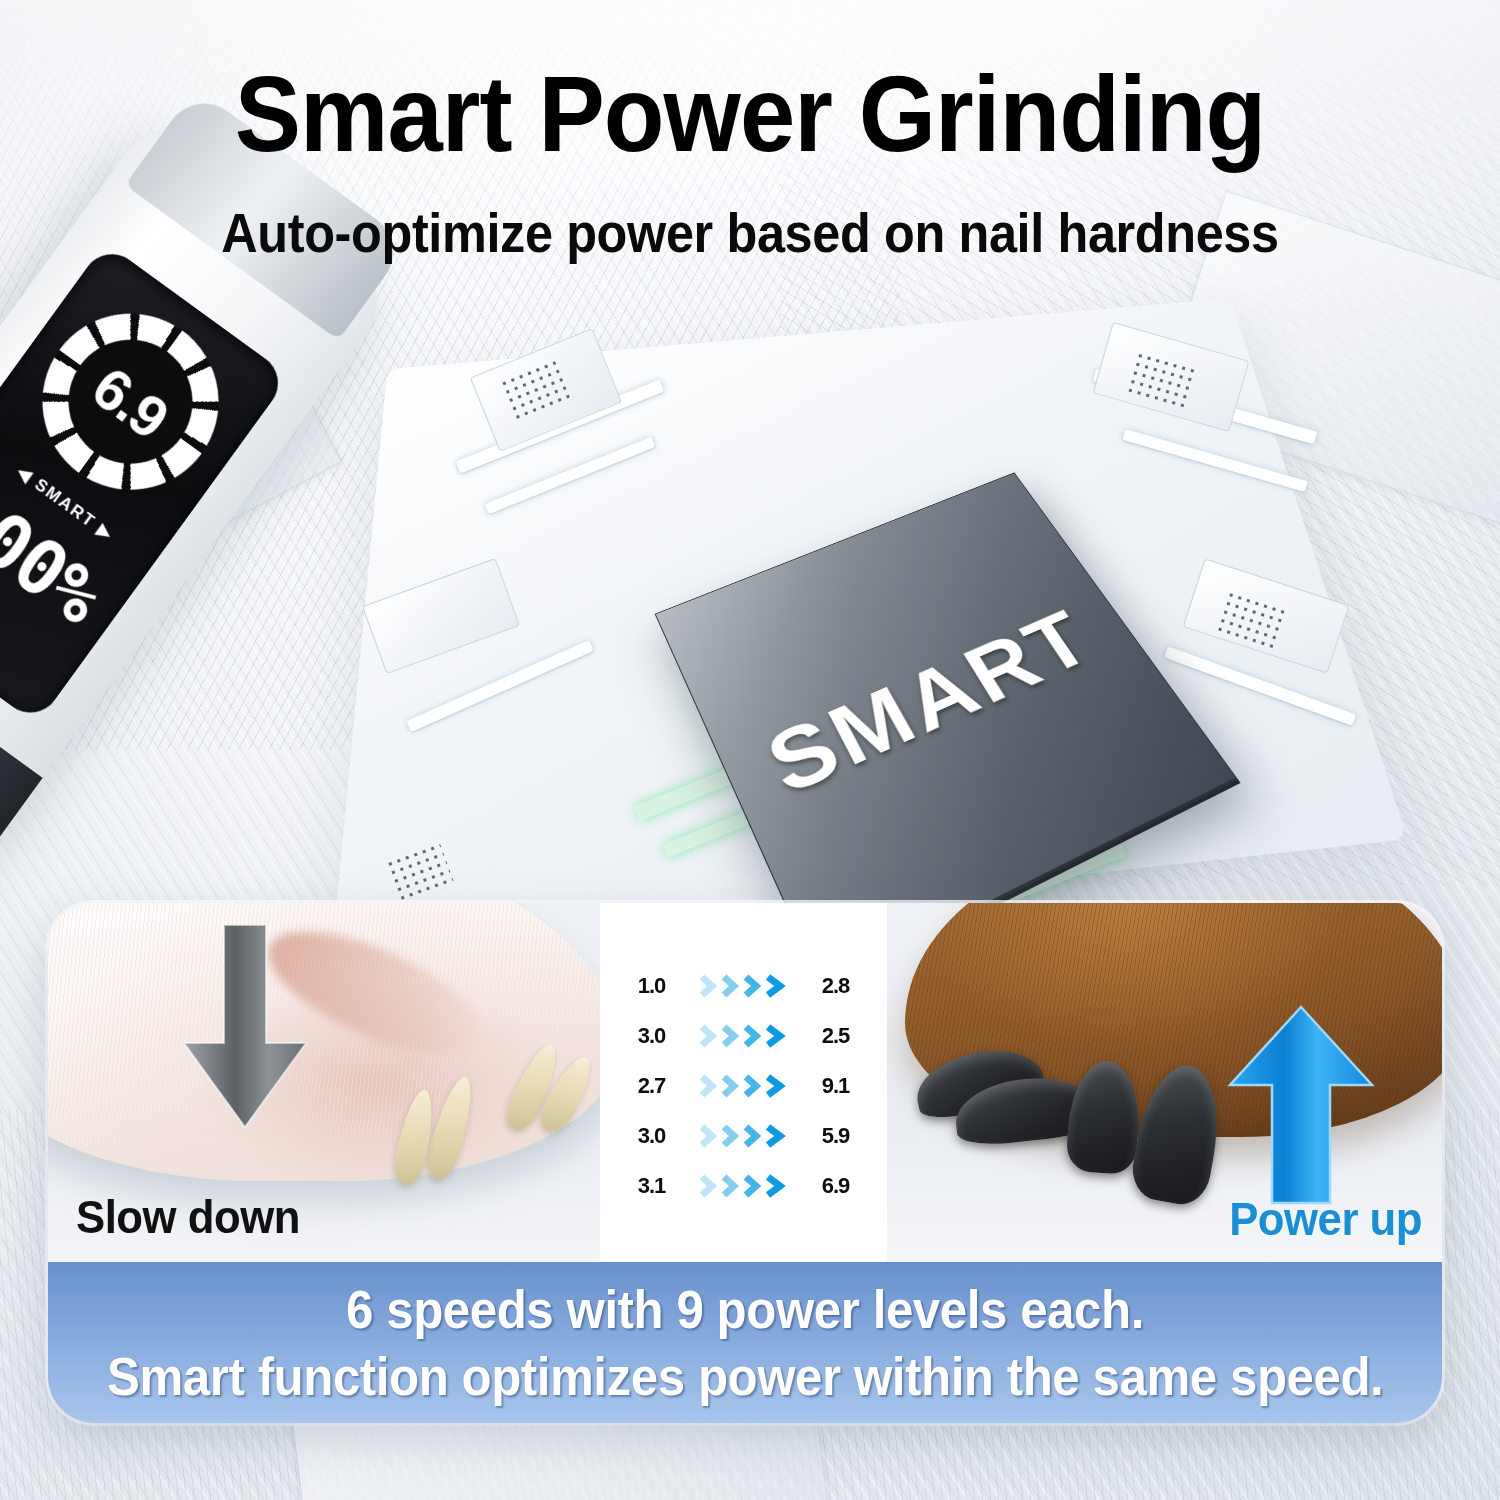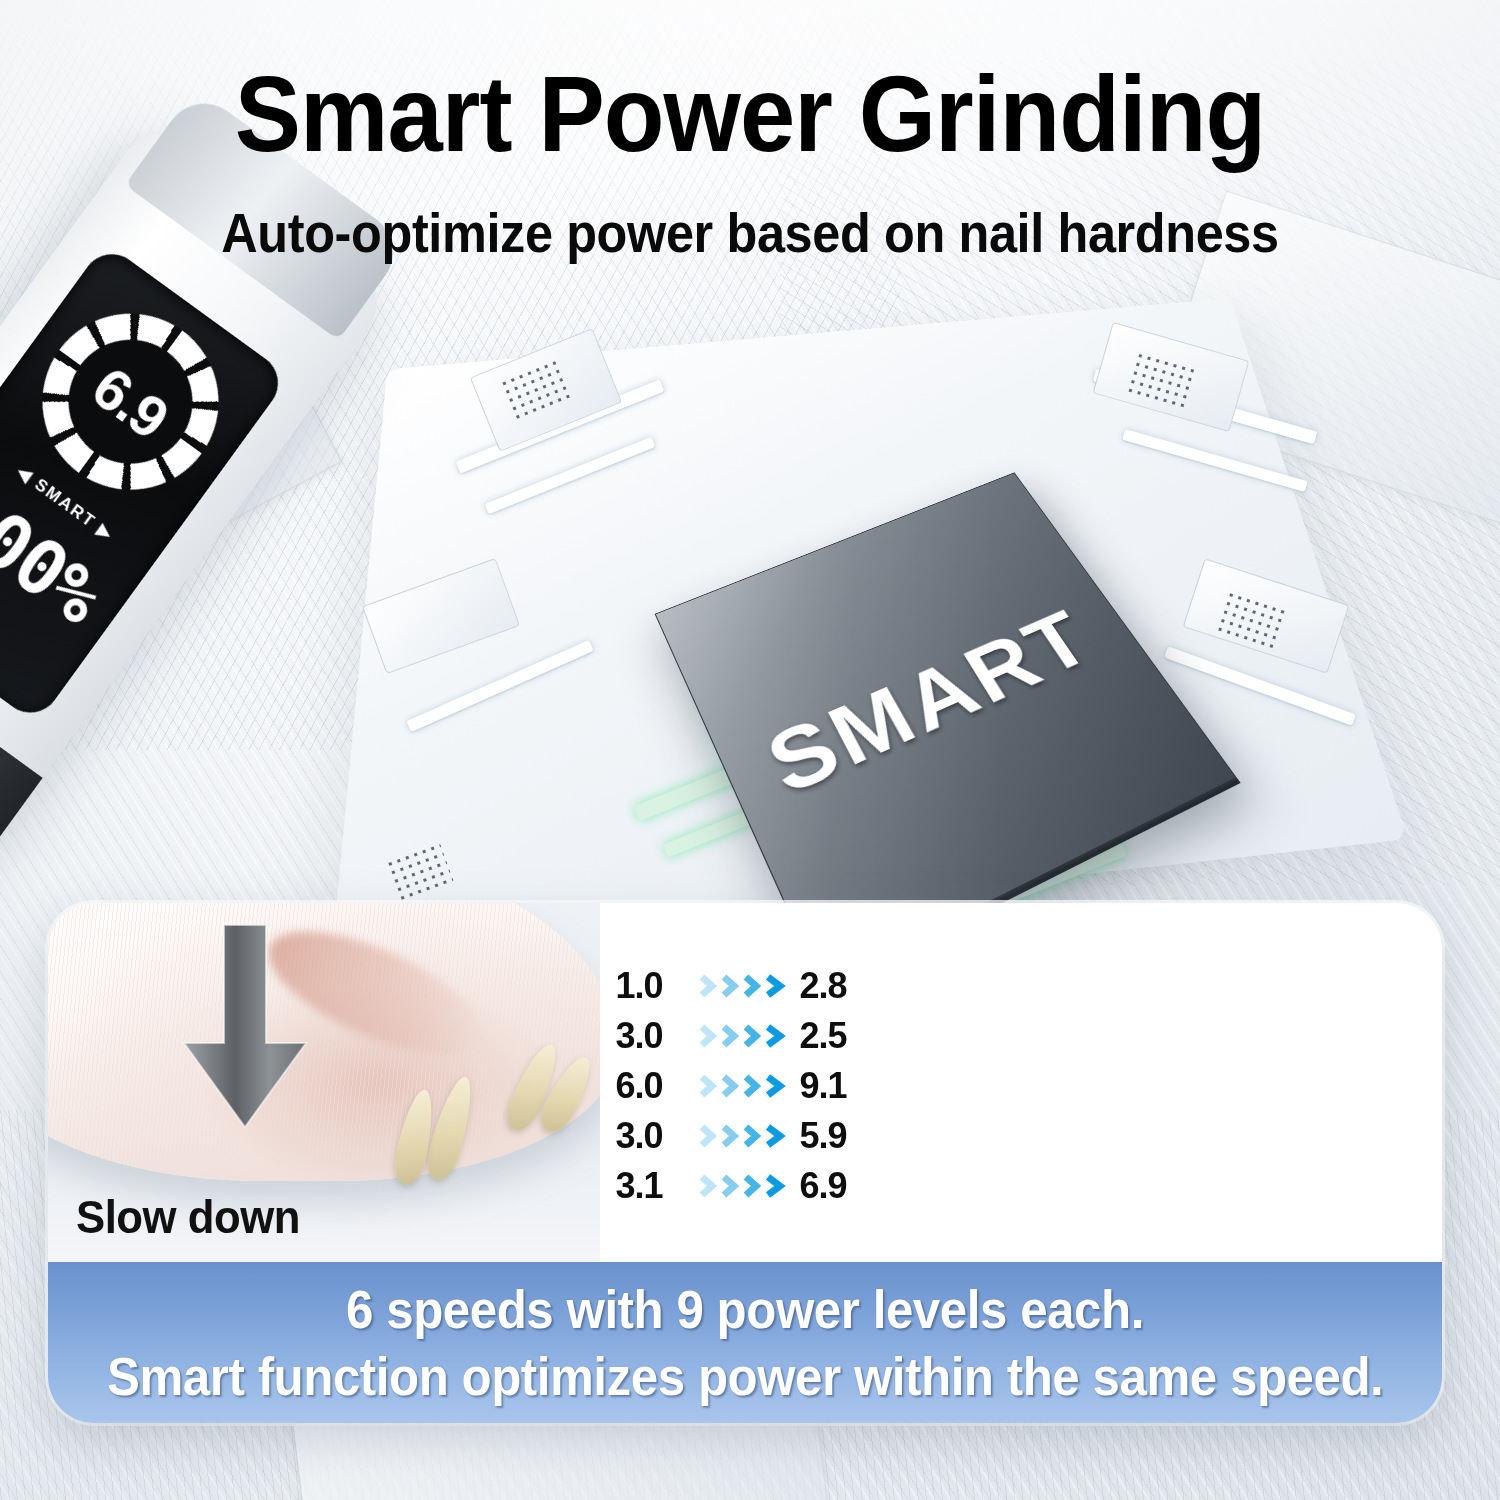--- a/index.html
+++ b/index.html
@@ -150,22 +150,22 @@
     box-shadow:0 3px 6px rgba(130,120,95,.35);}
   .arrow-down{position:absolute;left:132px;top:22px;width:130px;height:205px;}
   .lbl-slow{position:absolute;left:28px;bottom:18px;
     font-family:"Liberation Sans Narrow","Liberation Sans",sans-serif;font-weight:700;
     font-size:46px;color:#111;letter-spacing:-.5px;transform:scaleX(.95);transform-origin:0 50%;}
 
   
   .panel-table{position:relative;width:287px;height:359px;background:#ffffff;
     display:flex;flex-direction:column;justify-content:center;padding:6px 0 0 0;box-sizing:border-box;}
   .trow{display:flex;align-items:center;justify-content:center;height:50px;gap:10px;}
-  .tnum{font-family:"Liberation Sans",sans-serif;font-weight:700;font-size:36px;color:#0e0e0e;
-    width:72px;text-align:left;letter-spacing:-1px;}
+  .tnum{font-family:"Liberation Sans",sans-serif;font-weight:700;font-size:22px;color:#0e0e0e;
+    width:72px;text-align:center;letter-spacing:-1px;}
   .chev{display:flex;align-items:center;gap:0px;width:92px;justify-content:center;}
 
   
   .panel-right{position:relative;flex:1;height:359px;overflow:hidden;
     background:linear-gradient(180deg,#eff2f6 0%,#e9edf2 60%,#f4f6f9 100%);}
   .paw-brown{position:absolute;left:18px;top:-66px;width:560px;height:300px;
     border-radius:48% 48% 40% 40%/62% 62% 38% 38%;
     background:
       repeating-linear-gradient(100deg,rgba(86,52,24,.30) 0 1px,rgba(255,255,255,0) 1px 4px),
       radial-gradient(ellipse at 40% 22%,rgba(190,128,62,.85) 0%,rgba(150,92,40,.5) 45%,rgba(255,255,255,0) 75%),
@@ -308,21 +308,21 @@
                   <path d="M4 4 L14 13 L4 22" stroke="#bfe6f8"></path>
                   <path d="M26 4 L36 13 L26 22" stroke="#86cdef"></path>
                   <path d="M48 4 L58 13 L48 22" stroke="#45b4e8"></path>
                   <path d="M70 4 L82 13 L70 22" stroke="#0d9ae0"></path>
                 </g>
               </svg>
           </span>
           <span class="tnum">2.5</span>
         </div>
         <div class="trow">
-          <span class="tnum">6.0</span>
+          <span class="tnum">2.7</span>
           <span class="chev">
             <svg width="92" height="26" viewBox="0 0 92 26">
                 <g fill="none" stroke-width="7" stroke-linecap="butt">
                   <path d="M4 4 L14 13 L4 22" stroke="#bfe6f8"></path>
                   <path d="M26 4 L36 13 L26 22" stroke="#86cdef"></path>
                   <path d="M48 4 L58 13 L48 22" stroke="#45b4e8"></path>
                   <path d="M70 4 L82 13 L70 22" stroke="#0d9ae0"></path>
                 </g>
               </svg>
           </span>
@@ -351,20 +351,41 @@
                   <path d="M26 4 L36 13 L26 22" stroke="#86cdef"></path>
                   <path d="M48 4 L58 13 L48 22" stroke="#45b4e8"></path>
                   <path d="M70 4 L82 13 L70 22" stroke="#0d9ae0"></path>
                 </g>
               </svg>
           </span>
           <span class="tnum">6.9</span>
         </div>
       </div>
 
+      <div class="panel-right">
+        <div class="paw-brown"></div>
+        <div class="claw-black" style="left:28px;top:150px;width:128px;height:58px;transform:rotate(-12deg);"></div>
+        <div class="claw-black" style="left:68px;top:176px;width:142px;height:62px;transform:rotate(-6deg);"></div>
+        <div class="claw-black" style="left:182px;top:158px;width:70px;height:112px;transform:rotate(4deg);"></div>
+        <div class="claw-black" style="left:252px;top:162px;width:78px;height:138px;transform:rotate(10deg);"></div>
+
+        <svg class="arrow-up" viewBox="0 0 150 200">
+          <defs>
+            <linearGradient id="gup" x1="0" y1="0" x2="1" y2="0">
+              <stop offset="0%" stop-color="#2aa6ef"></stop>
+              <stop offset="38%" stop-color="#0a7fd4"></stop>
+              <stop offset="62%" stop-color="#3fb3f5"></stop>
+              <stop offset="100%" stop-color="#1188dd"></stop>
+            </linearGradient>
+          </defs>
+          <path d="M75 2 L146 80 L104 80 L104 198 L46 198 L46 80 L4 80 Z" fill="url(#gup)" stroke="#9fd8fa" stroke-width="2.5"></path>
+        </svg>
+
+        <div class="lbl-power">Power up</div>
+      </div>
     </div>
 
     <div class="banner">
       <div class="bline bline1">6 speeds with 9 power levels each.</div>
       <div class="bline bline2">Smart function optimizes power within the same speed.</div>
     </div>
   </div>
 
 </div>
 

